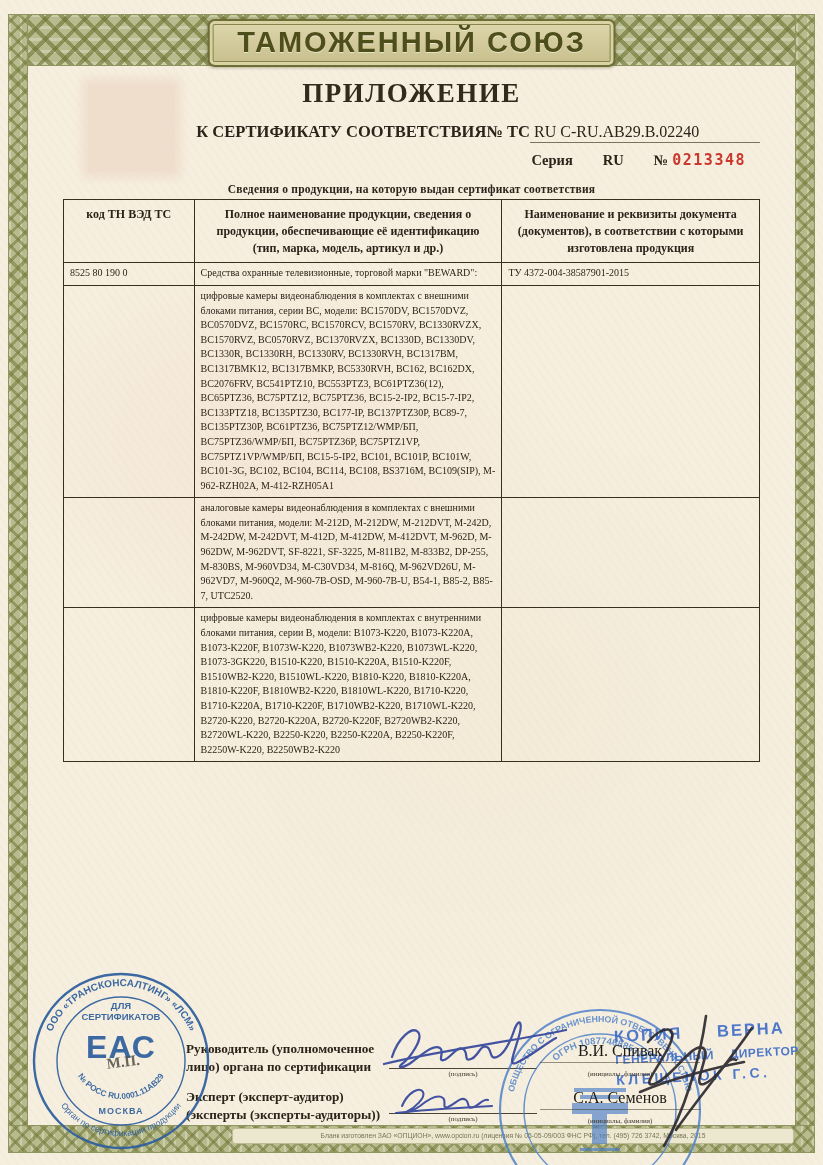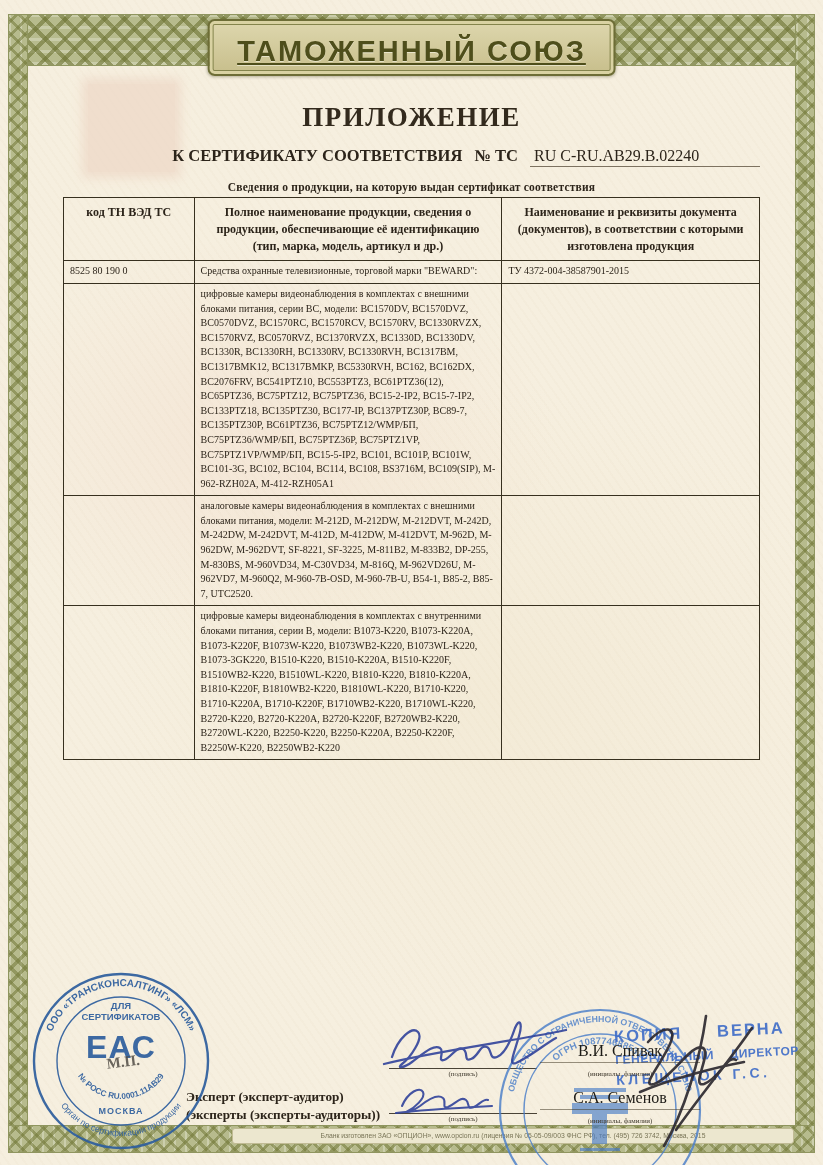--- a/index.html
+++ b/index.html
@@ -19,31 +19,31 @@
     border:1px solid #8f955f; box-sizing:border-box; z-index:1;}
   .band-top{top:14px;left:8px;right:8px;height:52px;
     background-image:
       repeating-linear-gradient(45deg, rgba(110,116,52,.6) 0 4px, rgba(110,116,52,0) 4px 14px),
       repeating-linear-gradient(-45deg, rgba(110,116,52,.6) 0 4px, rgba(110,116,52,0) 4px 14px),
       repeating-linear-gradient(0deg, rgba(255,255,250,.25) 0 3px, rgba(255,255,255,0) 3px 12px);}
   .band-left{top:14px;bottom:12px;left:8px;width:20px;}
   .band-right{top:14px;bottom:12px;right:8px;width:20px;}
   .band-bottom{bottom:12px;left:8px;right:8px;height:28px;}
   .plaque{position:absolute;top:19px;left:50%;transform:translateX(-50%);z-index:3;
-    padding:14px 28px 6px;background:linear-gradient(#ded7ae,#c7be8b);
+    padding:5px 28px 6px;background:linear-gradient(#ded7ae,#c7be8b);
     border:2px solid #6d6d36;border-radius:7px;
     box-shadow:inset 0 0 0 3px #d9d2a2, inset 0 0 0 4px #84844c, 0 1px 3px rgba(60,60,20,.35);
     font-family:"Liberation Sans", sans-serif;font-weight:bold;font-size:29px;letter-spacing:2px;
-    color:#4e4e1b;text-shadow:0 1px 0 rgba(255,255,250,.5);white-space:nowrap;text-decoration:underline;}
+    color:#4e4e1b;text-shadow:0 1px 0 rgba(255,255,250,.5);white-space:nowrap;}
   .pink-patch{position:absolute;left:88px;top:84px;width:87px;height:88px;background:#eed9c8;
     opacity:.75;box-shadow:0 0 10px 6px #eed9c8;z-index:2;}
   
-  .content{position:absolute;left:63px;top:78px;width:697px;z-index:5;margin-top:24px;}
+  .content{position:absolute;left:63px;top:78px;width:697px;z-index:5;}
   .doc-title{text-align:center;font-weight:bold;font-size:27px;letter-spacing:1.5px;color:#332a1d;}
-  .cert-line{display:flex;justify-content:flex-end;align-items:baseline;gap:12px;margin-top:13px;}
+  .cert-line{display:flex;justify-content:flex-end;align-items:baseline;margin-top:13px;}
   .cert-label{font-weight:bold;font-size:16.5px;}
   .cert-no-label{font-weight:bold;font-size:16.5px;}
   .cert-no-value{font-size:16px;border-bottom:1px solid #7d7260;padding:0 14px 1px 4px;min-width:212px;}
   .series-line{display:flex;justify-content:flex-end;align-items:baseline;gap:30px;margin-top:8px;margin-right:14px;}
   .series-label,.series-value,.no-sign{font-weight:bold;font-size:14.5px;}
   .serial{font-family:"DejaVu Sans Mono", monospace;font-weight:bold;font-size:15px;
     color:#cb372c;letter-spacing:1.5px;}
   
   .tbl-caption{text-align:center;font-weight:bold;font-size:11.5px;margin-top:14px;letter-spacing:.2px;}
   table.products{border-collapse:collapse;width:697px;margin-top:4px;}
@@ -94,20 +94,28 @@
 
   <div class="content">
     <div class="doc-title">ПРИЛОЖЕНИЕ</div>
 
     <div class="cert-line">
       <span class="cert-label">К СЕРТИФИКАТУ СООТВЕТСТВИЯ</span>
       <span class="cert-no-label">№ ТС</span>
       <span class="cert-no-value">RU C-RU.АВ29.В.02240</span>
     </div>
 
+    <div class="series-line">
+      <span class="series-label">Серия</span>
+      <span class="series-value">RU</span>
+      <span>
+        <span class="no-sign">№</span>
+        <span class="serial">0213348</span>
+      </span>
+    </div>
 
     <div class="tbl-caption">Сведения о продукции, на которую выдан сертификат соответствия</div>
 
     <table class="products">
       <thead>
         <tr>
           <th class="col1">код ТН ВЭД ТС</th>
           <th class="col2">Полное наименование продукции, сведения о продукции, обеспечивающие её идентификацию (тип, марка, модель, артикул и др.)</th>
           <th class="col3">Наименование и реквизиты документа (документов), в соответствии с которыми изготовлена продукция</th>
         </tr>
@@ -156,20 +164,21 @@
     <text class="stamp-text" x="95" y="43" text-anchor="middle" font-size="9.5" font-weight="bold" fill="#2f5f9e">ДЛЯ</text>
     <text class="stamp-text" x="95" y="54" text-anchor="middle" font-size="9.5" font-weight="bold" fill="#2f5f9e">СЕРТИФИКАТОВ</text>
     <text class="stamp-text" x="95" y="92" text-anchor="middle" font-size="32" font-weight="900" letter-spacing="1" fill="#2f5f9e">ЕАС</text>
     <text x="97" y="101" text-anchor="middle" font-size="15" font-weight="bold" fill="#45403a" opacity=".85" transform="rotate(-7 95 95)" font-family="Liberation Serif, serif">М.П.</text>
     <text class="stamp-text" font-size="8.2" font-weight="bold" fill="#2f5f9e">
       <textPath href="#cs-reg" startOffset="50%" text-anchor="middle">№ РОСС RU.0001.11АВ29</textPath>
     </text>
     <text class="stamp-text" x="95" y="148" text-anchor="middle" font-size="9" font-weight="bold" letter-spacing="1" fill="#2f5f9e">МОСКВА</text>
   </svg>
 
+  <div class="sig-label sig-label-1">Руководитель (уполномоченное лицо) органа по сертификации</div>
   <div class="sig-label sig-label-2">Эксперт (эксперт-аудитор) (эксперты (эксперты-аудиторы))</div>
 
   <div class="sig-line sig-line-1">
     <div class="sig-caption">(подпись)</div>
   </div>
   <div class="sig-line sig-line-2">
     <div class="sig-caption">(подпись)</div>
   </div>
 
   <div class="name-block name-block-1">

